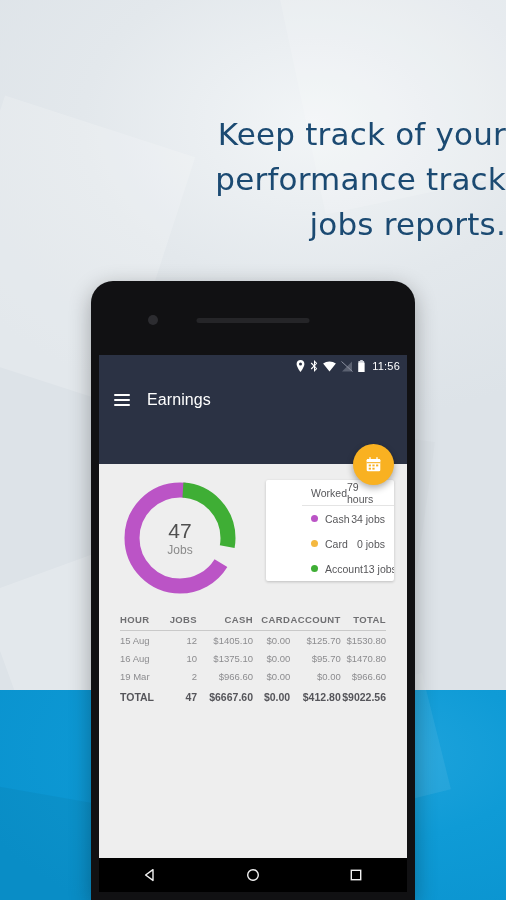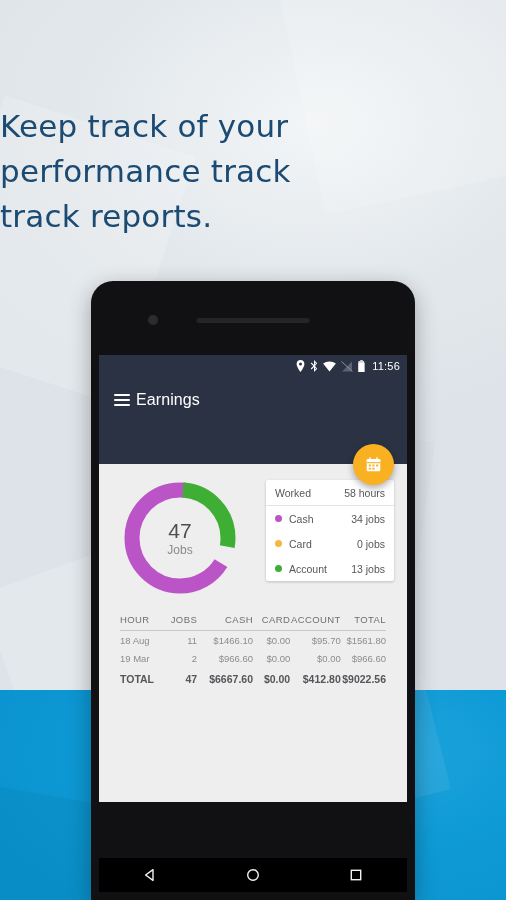--- a/index.html
+++ b/index.html
@@ -55,23 +55,23 @@
     background: rgba(255,255,255,0.07);
     pointer-events: none;
   }
   .bg-bottom-facet.b1 { left: 200px; top: 700px; width: 240px; height: 120px; transform: rotate(-14deg); }
   .bg-bottom-facet.b2 { left: -30px; top: 800px; width: 200px; height: 130px; transform: rotate(10deg); background: rgba(0,0,0,0.04); }
 
   
   .headline {
     position: absolute;
     left: 0;
-    top: 104px;
+    top: 112px;
     width: 506px;
-    text-align: left;
+    text-align: right;
     color: #1b4a72;
     font-family: "DejaVu Sans", sans-serif;
     font-size: 31px;
     font-weight: 400;
     line-height: 45px;
     letter-spacing: 0.2px;
   }
   .headline .hl-line { display: block; }
 
   
@@ -104,21 +104,21 @@
     border-radius: 50%;
     background: #2c2c30;
   }
 
   
   .screen {
     position: absolute;
     left: 8px;
     top: 74px;
     width: 308px;
-    height: 447px;
+    height: 503px;
     background: #eeeeee;
     overflow: hidden;
   }
 
   
   .statusbar {
     position: relative;
     height: 22px;
     background: #2b3244;
     display: flex;
@@ -159,21 +159,21 @@
   .hamburger span {
     display: block;
     height: 2px;
     width: 100%;
     background: #ffffff;
     border-radius: 1px;
   }
   .appbar-title {
     color: #ffffff;
     font-size: 16px;
-    margin-left: 6px;
+    margin-left: 17px;
     letter-spacing: 0.1px;
   }
   .date-range {
     color: #ffffff;
     font-size: 15px;
     text-align: center;
     margin-top: 2px;
     letter-spacing: 0.2px;
   }
 
@@ -243,20 +243,21 @@
     box-shadow: 0 1px 3px rgba(0,0,0,0.20);
     overflow: hidden;
   }
   .legend-row {
     display: flex;
     align-items: center;
     height: 25px;
     padding: 0 9px;
     font-size: 10.5px;
     color: #57575a;
+    margin-left: 36px;
   }
   .legend-row.worked {
     border-bottom: 1px solid #e4e4e4;
     justify-content: space-between;
   }
   .legend-dot {
     width: 7px;
     height: 7px;
     border-radius: 50%;
     flex: 0 0 auto;
@@ -268,21 +269,21 @@
   
   .table {
     position: absolute;
     left: 21px;
     top: 147px;
     width: 266px;
   }
   .tbl { width: 100%; border-collapse: collapse; }
   .tbl th {
     font-size: 9.5px;
-    font-weight: normal;
+    font-weight: bold;
     color: #6f6f72;
     letter-spacing: 0.4px;
     padding: 3px 0 5px 0;
     border-bottom: 1px solid #c9c9c9;
     text-align: right;
     white-space: nowrap;
     margin-left: 48px;
   }
   .tbl th.c-hour, .tbl th.c-jobs { }
   .tbl th.c-hour { text-align: left; }
@@ -339,21 +340,21 @@
   <div class="bg-facet f3"></div>
   <div class="bg-facet f4"></div>
 
   <div class="bg-bottom"></div>
   <div class="bg-bottom-facet b1"></div>
   <div class="bg-bottom-facet b2"></div>
 
   <div class="headline">
     <span class="hl-line">Keep track of your</span>
     <span class="hl-line">performance track</span>
-    <span class="hl-line">track reports.</span>
+    <span class="hl-line">jobs reports.</span>
   </div>
 
   <div class="phone">
     <div class="phone-camera"></div>
     <div class="phone-speaker"></div>
 
     <div class="screen">
 
       <div class="statusbar">
         <svg class="sb-icon" width="9" height="12" viewBox="0 0 9 12">
@@ -415,21 +416,21 @@
             </svg>
             <div class="donut-center">
               <div class="donut-value">47</div>
               <div class="donut-label">Jobs</div>
             </div>
           </div>
 
           <div class="legend-card">
             <div class="legend-row worked">
               <span>Worked</span>
-              <span>58 hours</span>
+              <span>79 hours</span>
             </div>
             <div class="legend-row">
               <span class="legend-dot" style="background:#bb54c6"></span>
               <span class="legend-name">Cash</span>
               <span class="legend-val">34 jobs</span>
             </div>
             <div class="legend-row">
               <span class="legend-dot" style="background:#f4b840"></span>
               <span class="legend-name">Card</span>
               <span class="legend-val">0 jobs</span>
@@ -457,26 +458,34 @@
                 <th class="c-hour">HOUR</th>
                 <th>JOBS</th>
                 <th>CASH</th>
                 <th>CARD</th>
                 <th>ACCOUNT</th>
                 <th>TOTAL</th>
               </tr>
             </thead>
             <tbody>
               <tr>
-                <td class="c-hour">18 Aug</td>
-                <td>11</td>
-                <td>$1466.10</td>
+                <td class="c-hour">15 Aug</td>
+                <td>12</td>
+                <td>$1405.10</td>
+                <td>$0.00</td>
+                <td>$125.70</td>
+                <td>$1530.80</td>
+              </tr>
+              <tr>
+                <td class="c-hour">16 Aug</td>
+                <td>10</td>
+                <td>$1375.10</td>
                 <td>$0.00</td>
                 <td>$95.70</td>
-                <td>$1561.80</td>
+                <td>$1470.80</td>
               </tr>
               <tr>
                 <td class="c-hour">19 Mar</td>
                 <td>2</td>
                 <td>$966.60</td>
                 <td>$0.00</td>
                 <td>$0.00</td>
                 <td>$966.60</td>
               </tr>
               <tr class="total-row">

